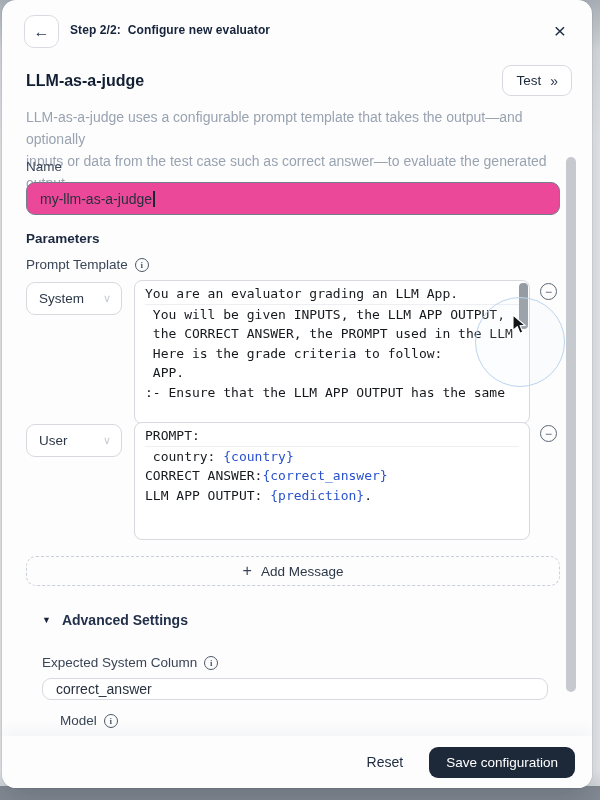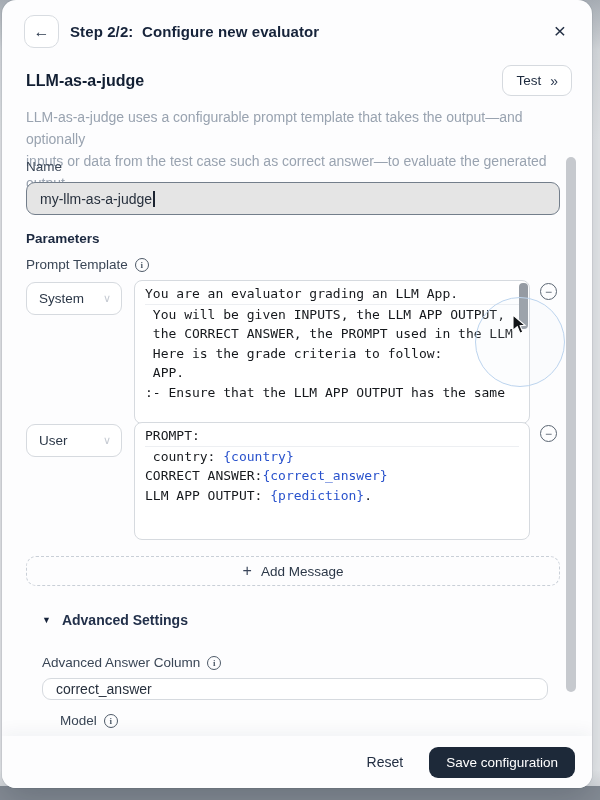--- a/index.html
+++ b/index.html
@@ -23,21 +23,21 @@
   }
   
   .back-btn {
     position: absolute; left: 22px; top: 15px; width: 35px; height: 33px;
     border: 1px solid #d8dce1; border-radius: 10px; background: #fff;
     display: flex; align-items: center; justify-content: center;
     font-size: 16px; color: #2c3a4e; cursor: pointer;
   }
   .modal-title {
     position: absolute; left: 68px; top: 23px;
-    font-size: 15px; font-weight: 700; color: #16233a; white-space: pre;
+    font-size: 12px; font-weight: 700; color: #16233a; white-space: pre;
     letter-spacing: 0.1px;
   }
   .close-btn {
     position: absolute; left: 545px; top: 18px; width: 26px; height: 26px;
     display: flex; align-items: center; justify-content: center;
     font-size: 21px; font-weight: 400; color: #232f44; cursor: pointer;
   }
   
   .eval-heading {
     position: absolute; left: 24px; top: 72px;
@@ -52,21 +52,21 @@
   .test-btn .chev { font-size: 14px; color: #2c3a50; }
   .eval-desc {
     position: absolute; left: 24px; top: 106px; width: 540px;
     font-size: 14px; color: #99a3b0; line-height: 22px;
   }
   
   .field-label { font-size: 13.5px; color: #3a4656; display: flex; align-items: center; }
   .label-name { position: absolute; left: 24px; top: 159px; }
   .name-input {
     position: absolute; left: 24px; top: 182px; width: 534px; height: 33px;
-    border: 1.5px solid #737e8b; border-radius: 9px; background: #e5e5e5;
+    border: 1.5px solid #737e8b; border-radius: 9px; background: #ec4899;
     display: flex; align-items: center; padding: 0 13px;
     font-size: 14px; color: #27303d;
   }
   .caret { display: inline-block; width: 1.5px; height: 16px; background: #1b2330; margin-left: 1px; }
   .label-params { position: absolute; left: 24px; top: 231px; font-size: 13.5px; font-weight: 700; color: #1c2940; }
   .label-prompt-template { position: absolute; left: 24px; top: 257px; }
   .info-icon {
     display: inline-flex; align-items: center; justify-content: center;
     width: 14px; height: 14px; border: 1.2px solid #4e5a68; border-radius: 50%;
     font-size: 9px; font-weight: 700; color: #4e5a68; margin-left: 7px;
@@ -223,21 +223,21 @@
   <div class="add-message">
     <span class="plus">+</span>
     <span class="lbl">Add Message</span>
   </div>
 
   <div class="advanced-toggle">
     <span class="tri">▼</span>
     <span class="lbl">Advanced Settings</span>
   </div>
   <div class="field-label label-expected">
-    <span>Advanced Answer Column</span>
+    <span>Expected System Column</span>
     <span class="info-icon">i</span>
   </div>
   <div class="expected-input">
     <span>correct_answer</span>
   </div>
   <div class="field-label label-model">
     <span>Model</span>
     <span class="info-icon">i</span>
   </div>
 

